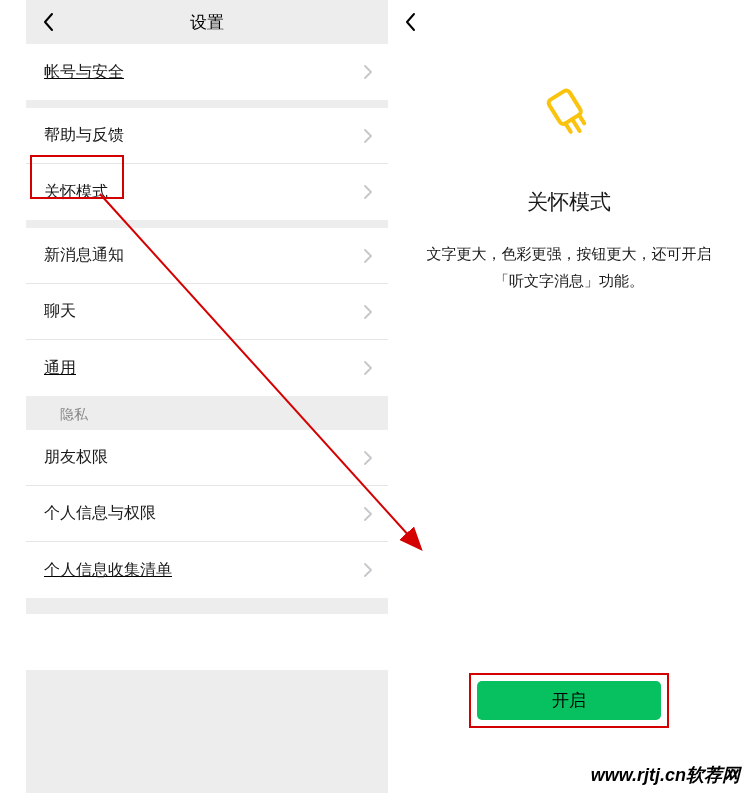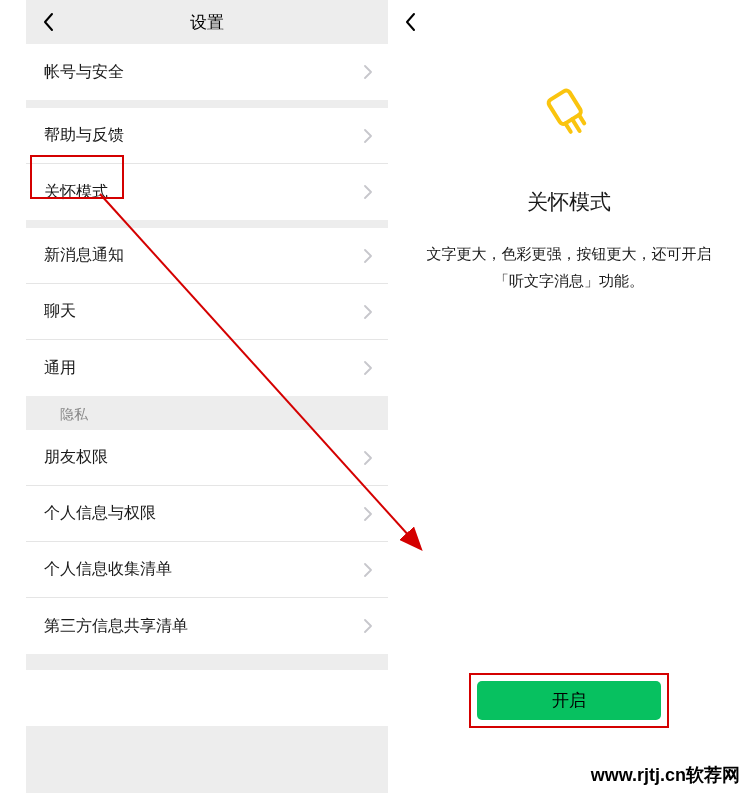--- a/index.html
+++ b/index.html
@@ -47,21 +47,21 @@
     .row {
       display: flex;
       align-items: center;
       justify-content: space-between;
       padding: 0 16px 0 18px;
       height: 56px;
       background: #fff;
       border-bottom: 1px solid #e5e5e5;
       position: relative;
     }
-    .row:last-child { border-bottom: none; }
+    .row:last-child { border-bottom: none; text-decoration: underline; }
     .row-label {
       font-size: 16px;
       color: #191919;
       display: flex;
       align-items: center;
       gap: 5px;
     }
     .chev { width: 8px; height: 14px; }
     .chev svg { width: 8px; height: 14px; display: block; }
 
@@ -125,20 +125,21 @@
     }
 
     
     .watermark {
       position: absolute;
       right: 10px;
       bottom: 6px;
       font-size: 18px;
       font-weight: 700;
       color: #000;
+      font-style: italic;
       letter-spacing: 0;
     }
 
     
     .arrow-svg {
       position: absolute;
       pointer-events: none;
       top: 0; left: 0;
       width: 750px; height: 793px;
     }
@@ -231,28 +232,20 @@
       <div class="row">
         <div class="row-label">个人信息与权限</div>
         <div class="chev">
             <svg viewBox="0 0 8 14">
               <path d="M1 1 L7 7 L1 13" stroke="#c7c7cc" stroke-width="1.8" fill="none" stroke-linecap="round" stroke-linejoin="round"></path>
             </svg>
           </div>
       </div>
       <div class="row">
         <div class="row-label">个人信息收集清单</div>
-        <div class="chev">
-            <svg viewBox="0 0 8 14">
-              <path d="M1 1 L7 7 L1 13" stroke="#c7c7cc" stroke-width="1.8" fill="none" stroke-linecap="round" stroke-linejoin="round"></path>
-            </svg>
-          </div>
-      </div>
-      <div class="row">
-        <div class="row-label">第三方信息共享清单</div>
         <div class="chev">
             <svg viewBox="0 0 8 14">
               <path d="M1 1 L7 7 L1 13" stroke="#c7c7cc" stroke-width="1.8" fill="none" stroke-linecap="round" stroke-linejoin="round"></path>
             </svg>
           </div>
       </div>
     </div>
     <div class="gap"></div>
 
     <div class="gap"></div>

